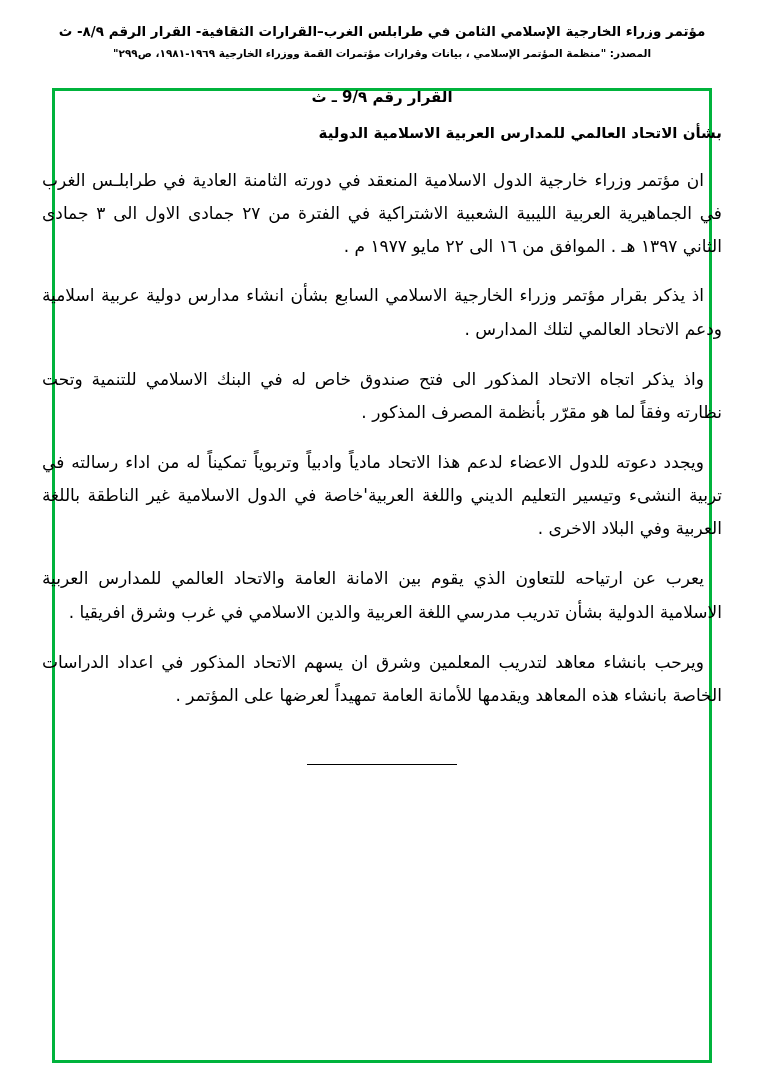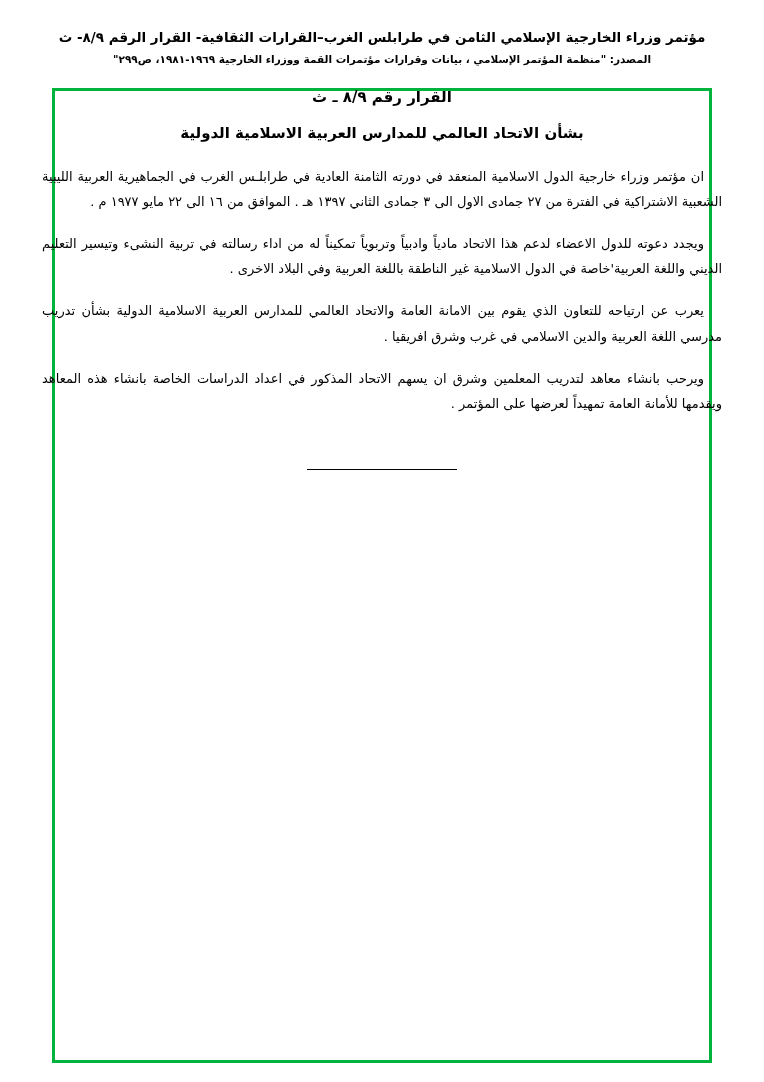--- a/index.html
+++ b/index.html
@@ -16,21 +16,21 @@
     overflow: hidden;
   }
   .page {
     width: 764px;
     height: 1082px;
     position: relative;
     box-sizing: border-box;
   }
   .header-block {
     text-align: center;
-    padding-top: 28px;
+    padding-top: 22px;
   }
   .header-title {
     font-size: 13.5px;
     font-weight: bold;
     letter-spacing: 0px;
     line-height: 1.4;
     direction: rtl;
   }
   .header-source {
     font-size: 10.5px;
@@ -55,27 +55,27 @@
     top: 88px;
     direction: rtl;
   }
   .doc-number {
     text-align: center;
     font-size: 15px;
     font-weight: bold;
     margin-bottom: 18px;
   }
   .doc-subject {
-    text-align: center;
+    text-align: right;
     font-size: 15px;
     font-weight: bold;
     margin-bottom: 22px;
   }
   p.para {
-    font-size: 13px;
+    font-size: 17px;
     line-height: 1.95;
     text-align: justify;
     text-justify: inter-word;
     margin: 0 0 16px 0;
     text-indent: 18px;
   }
   p.para.tight {
     margin-bottom: 17px;
   }
   .rule {
@@ -92,24 +92,26 @@
 <div class="page">
 
   <div class="header-block">
     <div class="header-title">مؤتمر وزراء الخارجية الإسلامي الثامن في طرابلس الغرب–القرارات الثقافية- القرار الرقم ٨/٩- ث</div>
     <div class="header-source">المصدر: "منظمة المؤتمر الإسلامي ، بيانات وقرارات مؤتمرات القمة ووزراء الخارجية ١٩٦٩-١٩٨١، ص٢٩٩"</div>
   </div>
 
   <div class="frame" style="border-color: rgb(0, 179, 60);"></div>
 
   <div class="content">
-    <div class="doc-number">القرار رقم ٨/٩ ـ ث</div>
+    <div class="doc-number">القرار رقم 9/٩ ـ ث</div>
     <div class="doc-subject">بشأن الاتحاد العالمي للمدارس العربية الاسلامية الدولية</div>
 
     <p class="para">ان مؤتمر وزراء خارجية الدول الاسلامية المنعقد في دورته الثامنة العادية في طرابلـس الغرب في الجماهيرية العربية الليبية الشعبية الاشتراكية في الفترة من ٢٧ جمادى الاول الى ٣ جمادى الثاني ١٣٩٧ هـ . الموافق من ١٦ الى ٢٢ مايو ١٩٧٧ م .</p>
+    <p class="para tight">اذ يذكر بقرار مؤتمر وزراء الخارجية الاسلامي السابع بشأن انشاء مدارس دولية عربية اسلامية ودعم الاتحاد العالمي لتلك المدارس .</p>
+    <p class="para tight">واذ يذكر اتجاه الاتحاد المذكور الى فتح صندوق خاص له في البنك الاسلامي للتنمية وتحت نظارته وفقاً لما هو مقرّر بأنظمة المصرف المذكور .</p>
     <p class="para tight">ويجدد دعوته للدول الاعضاء لدعم هذا الاتحاد مادياً وادبياً وتربوياً تمكيناً له من اداء رسالته في تربية النشىء وتيسير التعليم الديني واللغة العربية'خاصة في الدول الاسلامية غير الناطقة باللغة العربية وفي البلاد الاخرى .</p>
     <p class="para tight">يعرب عن ارتياحه للتعاون الذي يقوم بين الامانة العامة والاتحاد العالمي للمدارس العربية الاسلامية الدولية بشأن تدريب مدرسي اللغة العربية والدين الاسلامي في غرب وشرق افريقيا .</p>
     <p class="para tight">ويرحب بانشاء معاهد لتدريب المعلمين وشرق ان يسهم الاتحاد المذكور في اعداد الدراسات الخاصة بانشاء هذه المعاهد ويقدمها للأمانة العامة تمهيداً لعرضها على المؤتمر .</p>
 
     <div class="rule"></div>
   </div>
 
 </div>
 
 </body></html>

